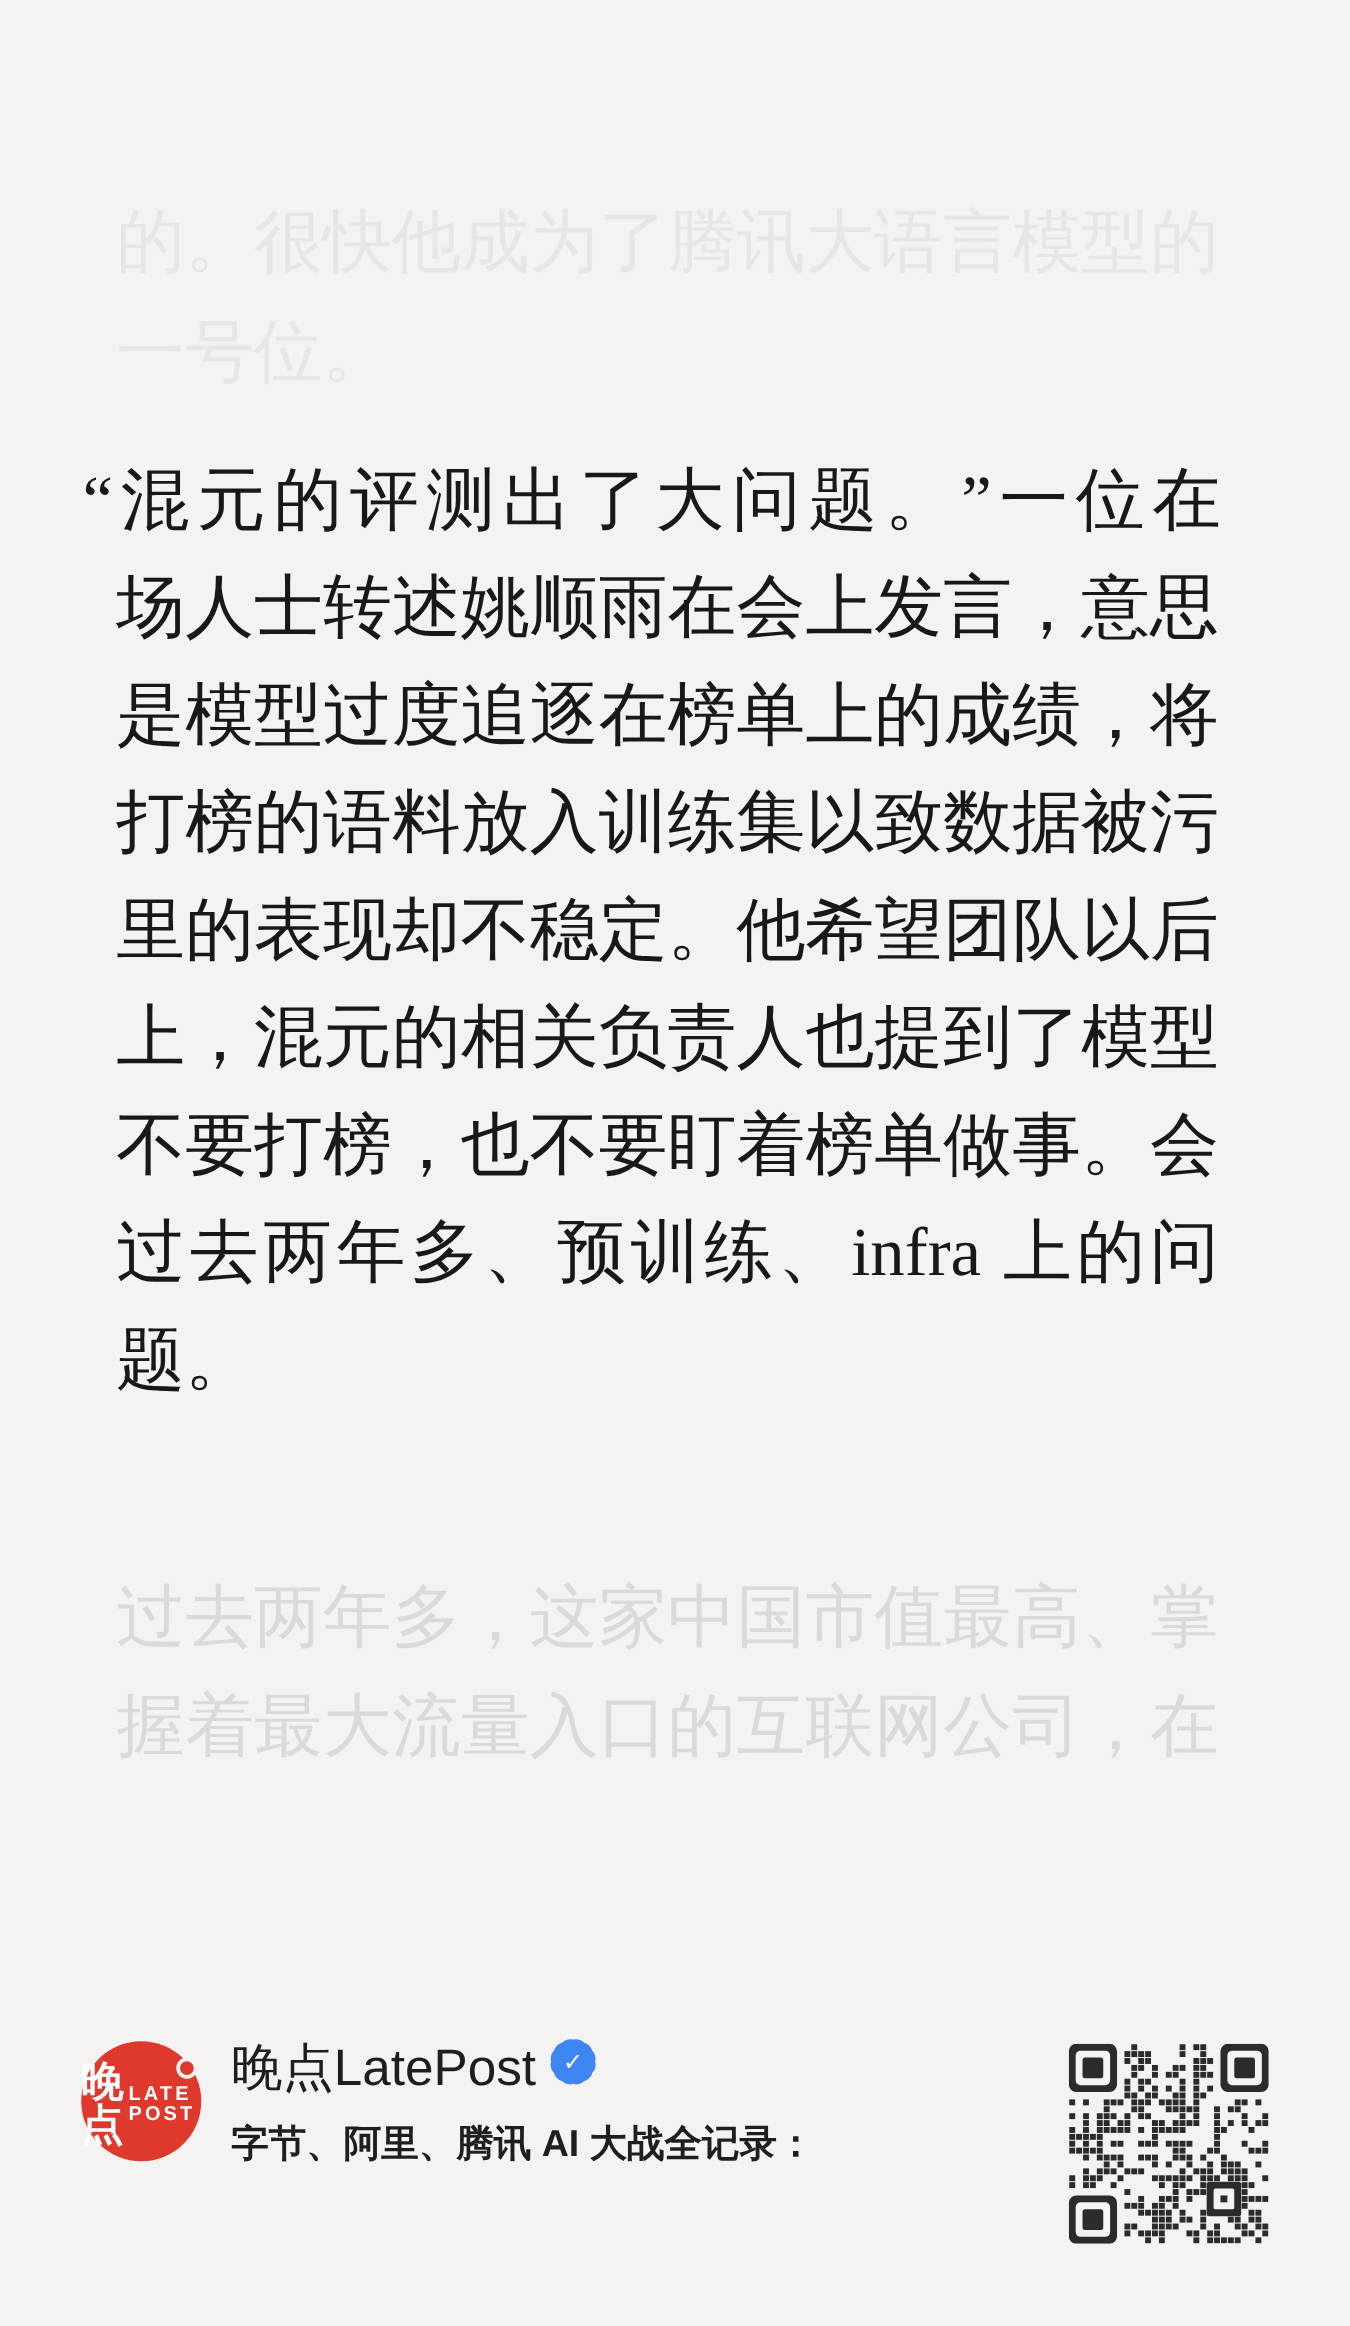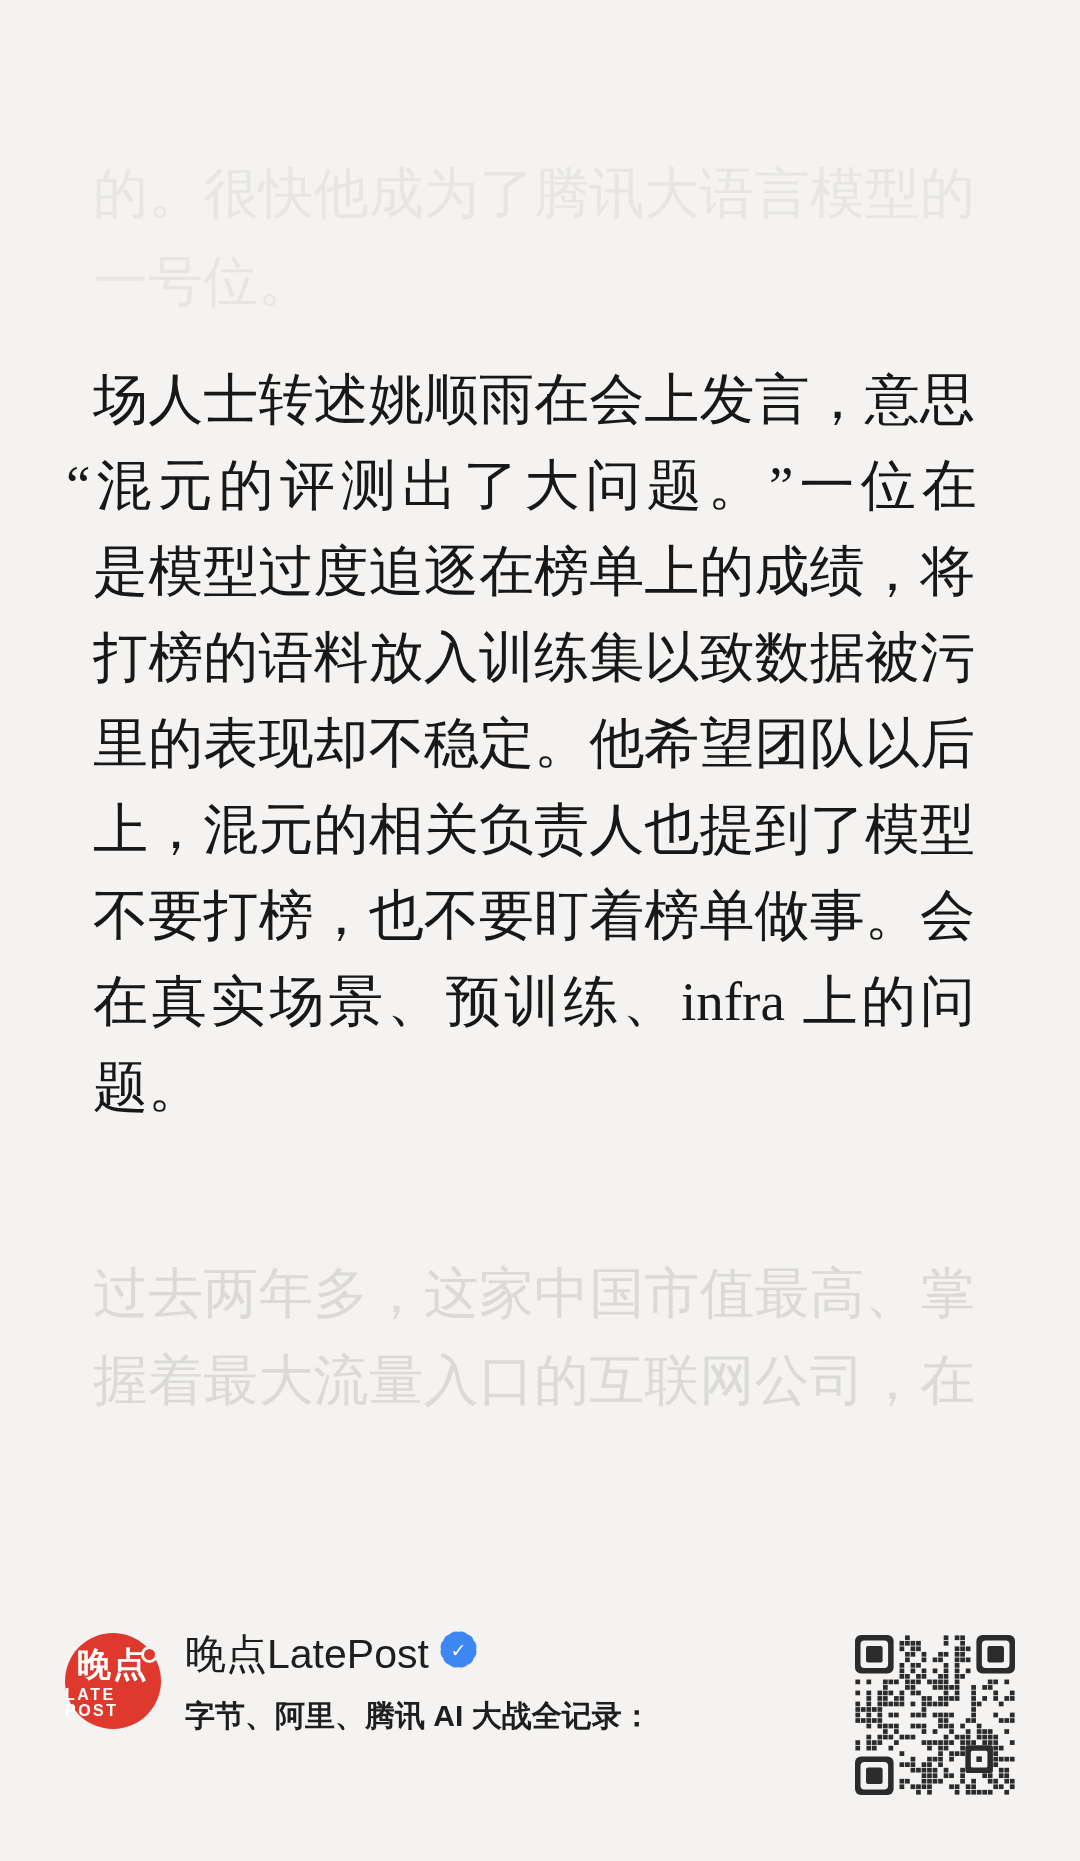--- a/index.html
+++ b/index.html
@@ -30,21 +30,21 @@
   .para .t-line.end{text-align-last:left;}
   .para .t-line.tight{text-indent:-27px;letter-spacing:-1.8px;}
   .top-faded{top:150px;font-size:55px;line-height:88px;color:var(--faded_top);}
   .main-para{top:357px;font-size:55px;line-height:86px;color:var(--ink);}
   .bottom-faded{top:1250px;font-size:55px;line-height:87px;color:var(--faded_bottom);}
 
   
   .logo{
     position:absolute;left:65px;top:1633px;width:96px;height:96px;border-radius:50%;
     background:var(--brand_red);
-    display:flex;flex-direction:column;align-items:center;justify-content:center;
+    display:flex;flex-direction:row;align-items:center;justify-content:center;
     font-family:"Liberation Sans","DejaVu Sans",sans-serif;
   }
   .logo-cn{font-size:34px;font-weight:700;color:var(--logo_white);letter-spacing:2px;line-height:1;margin-top:4px;}
   .logo-en{font-size:16px;font-weight:700;color:var(--logo_white);letter-spacing:2.5px;line-height:1;margin-top:6px;}
   .logo-dot{
     position:absolute;left:76px;top:13px;width:11px;height:11px;border-radius:50%;
     background:var(--brand_red);border:3px solid var(--bg);
   }
   .account-row{
     position:absolute;left:185px;top:1634px;height:46px;
@@ -72,28 +72,28 @@
 <body>
 
 <div class="page">
 
   <div class="para top-faded">
     <div class="t-line">的。很快他成为了腾讯大语言模型的</div>
     <div class="t-line end">一号位。</div>
   </div>
 
   <div class="para main-para">
+    <div class="t-line tight">“混元的评测出了大问题。”一位在</div>
     <div class="t-line">场人士转述姚顺雨在会上发言，意思</div>
-    <div class="t-line tight">“混元的评测出了大问题。”一位在</div>
     <div class="t-line">是模型过度追逐在榜单上的成绩，将</div>
     <div class="t-line">打榜的语料放入训练集以致数据被污</div>
     <div class="t-line">里的表现却不稳定。他希望团队以后</div>
     <div class="t-line">上，混元的相关负责人也提到了模型</div>
     <div class="t-line">不要打榜，也不要盯着榜单做事。会</div>
-    <div class="t-line">在真实场景、预训练、infra 上的问</div>
+    <div class="t-line">过去两年多、预训练、infra 上的问</div>
     <div class="t-line end">题。</div>
   </div>
 
   <div class="para bottom-faded">
     <div class="t-line">过去两年多，这家中国市值最高、掌</div>
     <div class="t-line">握着最大流量入口的互联网公司，在</div>
   </div>
 
   <div class="logo">
     <div class="logo-cn">晚点</div>

